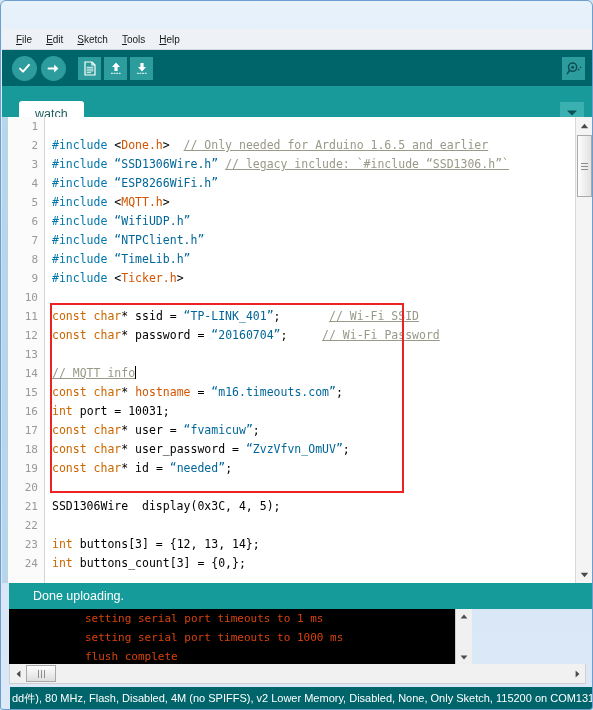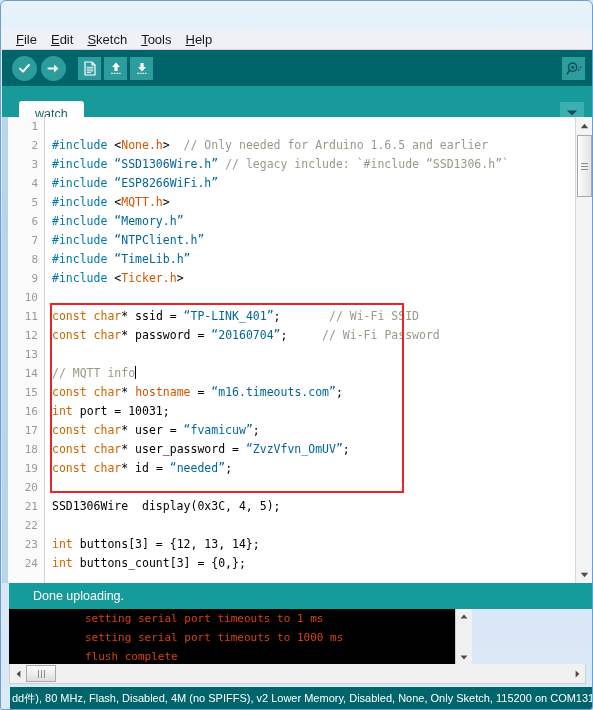--- a/index.html
+++ b/index.html
@@ -87,21 +87,21 @@
   .menubar {
     position: absolute; left: 1px; top: 28px;
     width: 591px; height: 21px;
     background: #eef2f6;
     border-bottom: 1px solid #cfd8e0;
     display: flex; align-items: center;
     padding-left: 8px;
     box-sizing: border-box;
   }
   .menu-item {
-    font-size: 13px;
+    font-size: 10px;
     color: #1a1a1a;
     padding: 1px 8px 1px 6px;
     cursor: default;
     white-space: nowrap;
   }
   .menu-item .u { text-decoration: underline; }
 
   
   .toolbar {
     position: absolute; left: 1px; top: 49px;
@@ -203,21 +203,21 @@
     font-family: "DejaVu Sans Mono", monospace;
     font-size: 11.5px;
     color: #000000;
     white-space: pre;
     flex: 1 1 auto;
     overflow: hidden;
   }
   .kw   { color: #cc6600; }
   .kw2  { color: #0077aa; }
   .str  { color: #006699; }
-  .cmt  { color: #999988; }
+  .cmt  { color: #999988; text-decoration: underline; }
   .lib  { color: #d35400; }
   .caret {
     display: inline-block;
     width: 1px; height: 13px;
     background: #000;
     vertical-align: -2px;
   }
 
   
   .redbox {
@@ -416,25 +416,25 @@
       <svg width="12" height="8" viewBox="0 0 12 8" aria-hidden="true">
         <path d="M1 1.5 L6 6.5 L11 1.5 Z" fill="#0c4f55"></path>
       </svg>
     </div>
   </div>
 
   <div class="editor">
     <div class="gutter"></div>
     <div class="code-area" id="code-area">
         <div class="line"><div class="lno">1</div><div class="ltext"></div></div>
-        <div class="line"><div class="lno">2</div><div class="ltext"><span class="kw2">#include</span> &lt;<span class="lib">None.h</span>&gt;  <span class="cmt">// Only needed for Arduino 1.6.5 and earlier</span></div></div>
+        <div class="line"><div class="lno">2</div><div class="ltext"><span class="kw2">#include</span> &lt;<span class="lib">Done.h</span>&gt;  <span class="cmt">// Only needed for Arduino 1.6.5 and earlier</span></div></div>
         <div class="line"><div class="lno">3</div><div class="ltext"><span class="kw2">#include</span> <span class="str">“SSD1306Wire.h”</span> <span class="cmt">// legacy include: `#include “SSD1306.h”`</span></div></div>
         <div class="line"><div class="lno">4</div><div class="ltext"><span class="kw2">#include</span> <span class="str">“ESP8266WiFi.h”</span></div></div>
         <div class="line"><div class="lno">5</div><div class="ltext"><span class="kw2">#include</span> &lt;<span class="lib">MQTT.h</span>&gt;</div></div>
-        <div class="line"><div class="lno">6</div><div class="ltext"><span class="kw2">#include</span> <span class="str">“Memory.h”</span></div></div>
+        <div class="line"><div class="lno">6</div><div class="ltext"><span class="kw2">#include</span> <span class="str">“WifiUDP.h”</span></div></div>
         <div class="line"><div class="lno">7</div><div class="ltext"><span class="kw2">#include</span> <span class="str">“NTPClient.h”</span></div></div>
         <div class="line"><div class="lno">8</div><div class="ltext"><span class="kw2">#include</span> <span class="str">“TimeLib.h”</span></div></div>
         <div class="line"><div class="lno">9</div><div class="ltext"><span class="kw2">#include</span> &lt;<span class="lib">Ticker.h</span>&gt;</div></div>
         <div class="line"><div class="lno">10</div><div class="ltext"></div></div>
         <div class="line"><div class="lno">11</div><div class="ltext"><span class="kw">const</span> <span class="kw">char</span>* ssid = <span class="str">“TP-LINK_401”</span>;       <span class="cmt">// Wi-Fi SSID</span></div></div>
         <div class="line"><div class="lno">12</div><div class="ltext"><span class="kw">const</span> <span class="kw">char</span>* password = <span class="str">“20160704”</span>;     <span class="cmt">// Wi-Fi Password</span></div></div>
         <div class="line"><div class="lno">13</div><div class="ltext"></div></div>
         <div class="line"><div class="lno">14</div><div class="ltext"><span class="cmt">// MQTT info</span><span class="caret"></span></div></div>
         <div class="line"><div class="lno">15</div><div class="ltext"><span class="kw">const</span> <span class="kw">char</span>* <span class="lib">hostname</span> = <span class="str">“m16.timeouts.com”</span>;</div></div>
         <div class="line"><div class="lno">16</div><div class="ltext"><span class="kw">int</span> port = 10031;</div></div>

